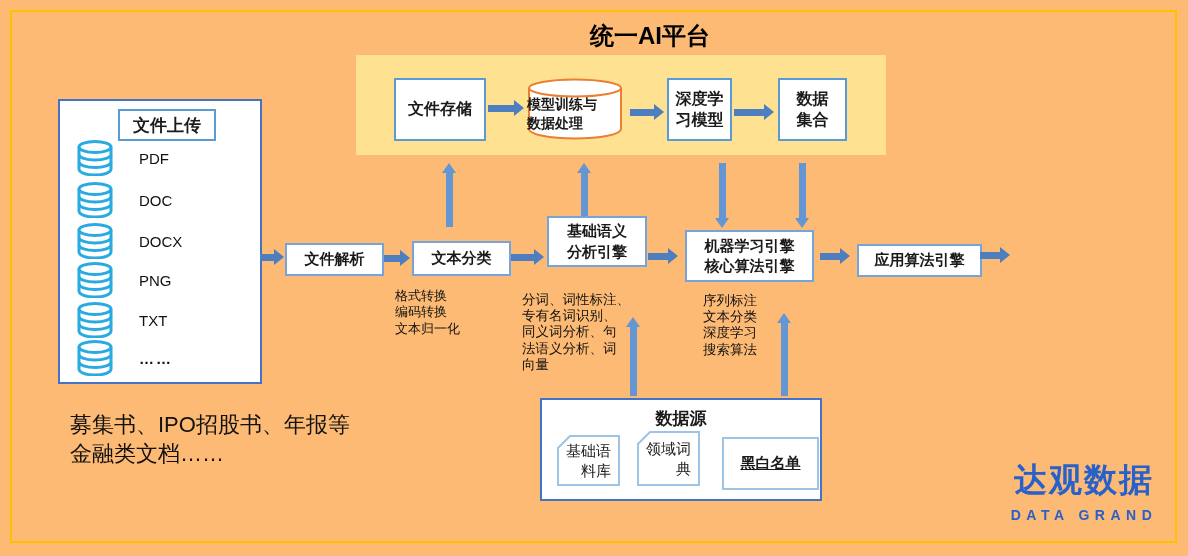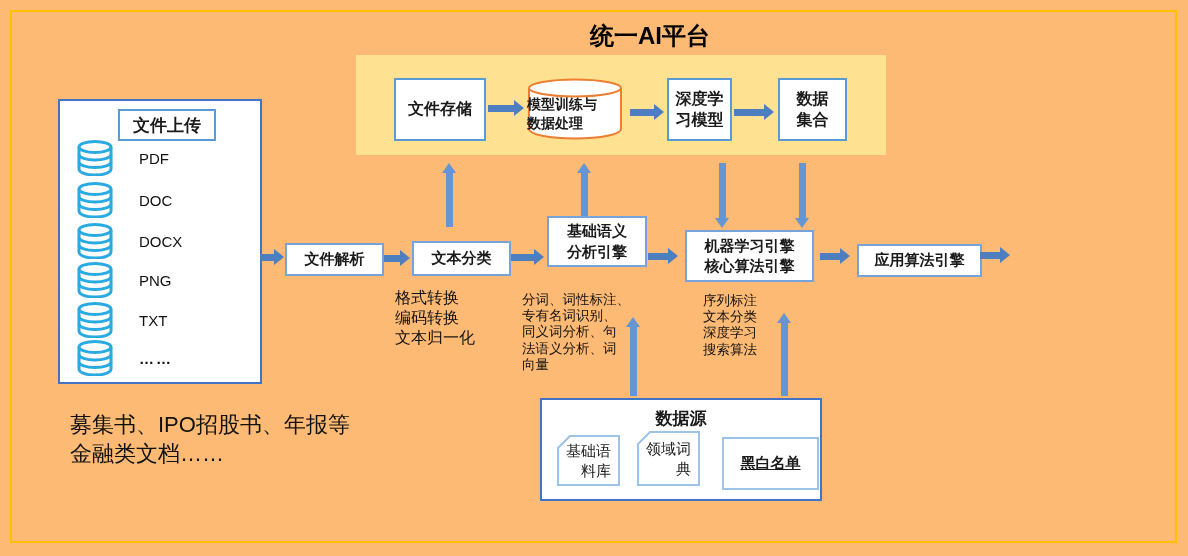--- a/index.html
+++ b/index.html
@@ -17,21 +17,21 @@
          display:flex;align-items:center;justify-content:center;text-align:center;
          font-size:16px;font-weight:bold;line-height:1.3;}
   .cyl{position:absolute;left:527px;top:78px;width:96px;height:62px;}
   .cyl .lbl{position:absolute;left:0;top:17px;width:100%;text-align:left;
             font-size:14px;font-weight:bold;line-height:1.35;}
   
   .ebox{position:absolute;background:#fff;border:2px solid var(--engine_blue,#76A3D9);
         display:flex;align-items:center;justify-content:center;text-align:center;
         font-size:15px;font-weight:bold;line-height:1.35;}
   .note{position:absolute;font-size:13.5px;line-height:1.2;color:#111;}
-  .note.big{font-size:16px;line-height:1.25;}
+  .note.big{font-size:13px;line-height:1.25;}
   
   .arr-e{position:absolute;height:16px;}
   .arr-e .sh{position:absolute;left:0;right:9px;top:4.5px;height:7px;background:var(--arrow_blue,#4D7EBF);}
   .arr-e .hd{position:absolute;right:0;top:0;width:0;height:0;
              border-top:8px solid transparent;border-bottom:8px solid transparent;
              border-left:10px solid var(--arrow_blue,#4D7EBF);}
   .arr-n,.arr-s{position:absolute;width:15px;}
   .arr-n .sh{position:absolute;left:4px;width:7px;top:9px;bottom:0;background:var(--varrow_blue,#6396D3);}
   .arr-n .hd{position:absolute;left:0;top:0;width:0;height:0;
              border-left:7.5px solid transparent;border-right:7.5px solid transparent;
@@ -267,15 +267,19 @@
     </div>
     <div class="dcard3" style="left:180px;top:37px;width:93px;height:49px;">
       <span>黑白名单</span>
     </div>
   </div>
 
 
   <div class="caption prewrap">募集书、IPO招股书、年报等
 金融类文档……</div>
 
+  <div class="logo">
+    <div class="nm">达观数据</div>
+    <div class="sub">DATA GRAND</div>
+  </div>
 
   <div class="frame"></div>
 </div>
 
 </body></html>

